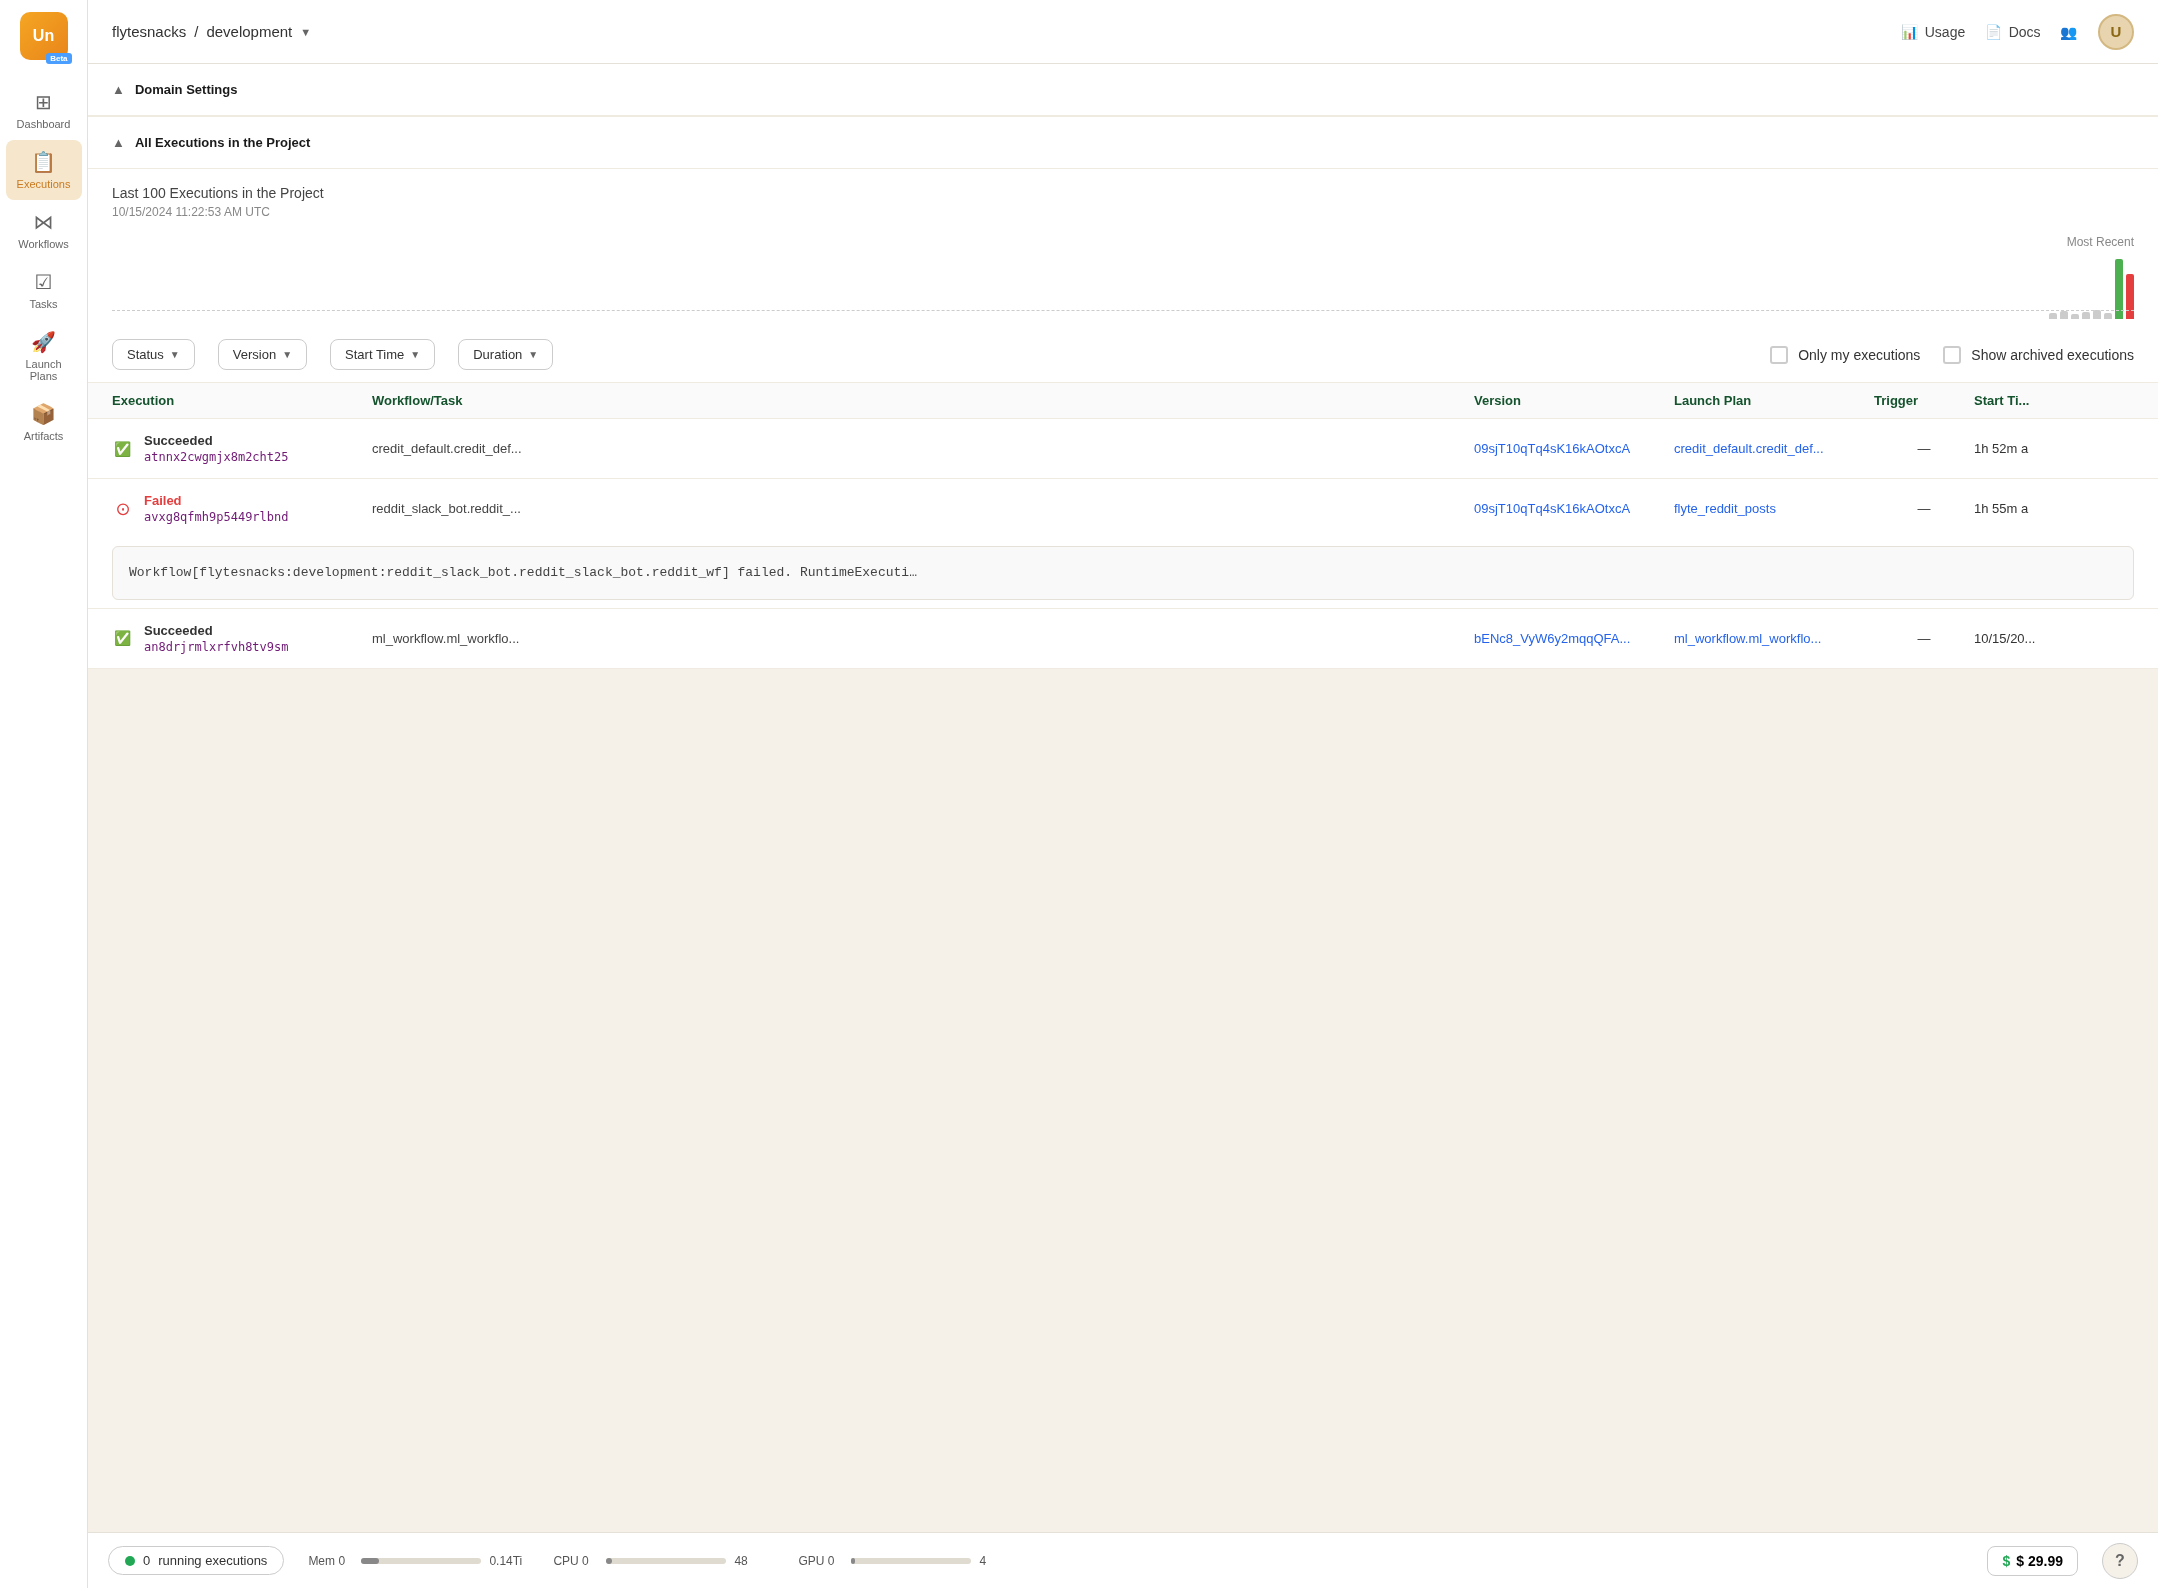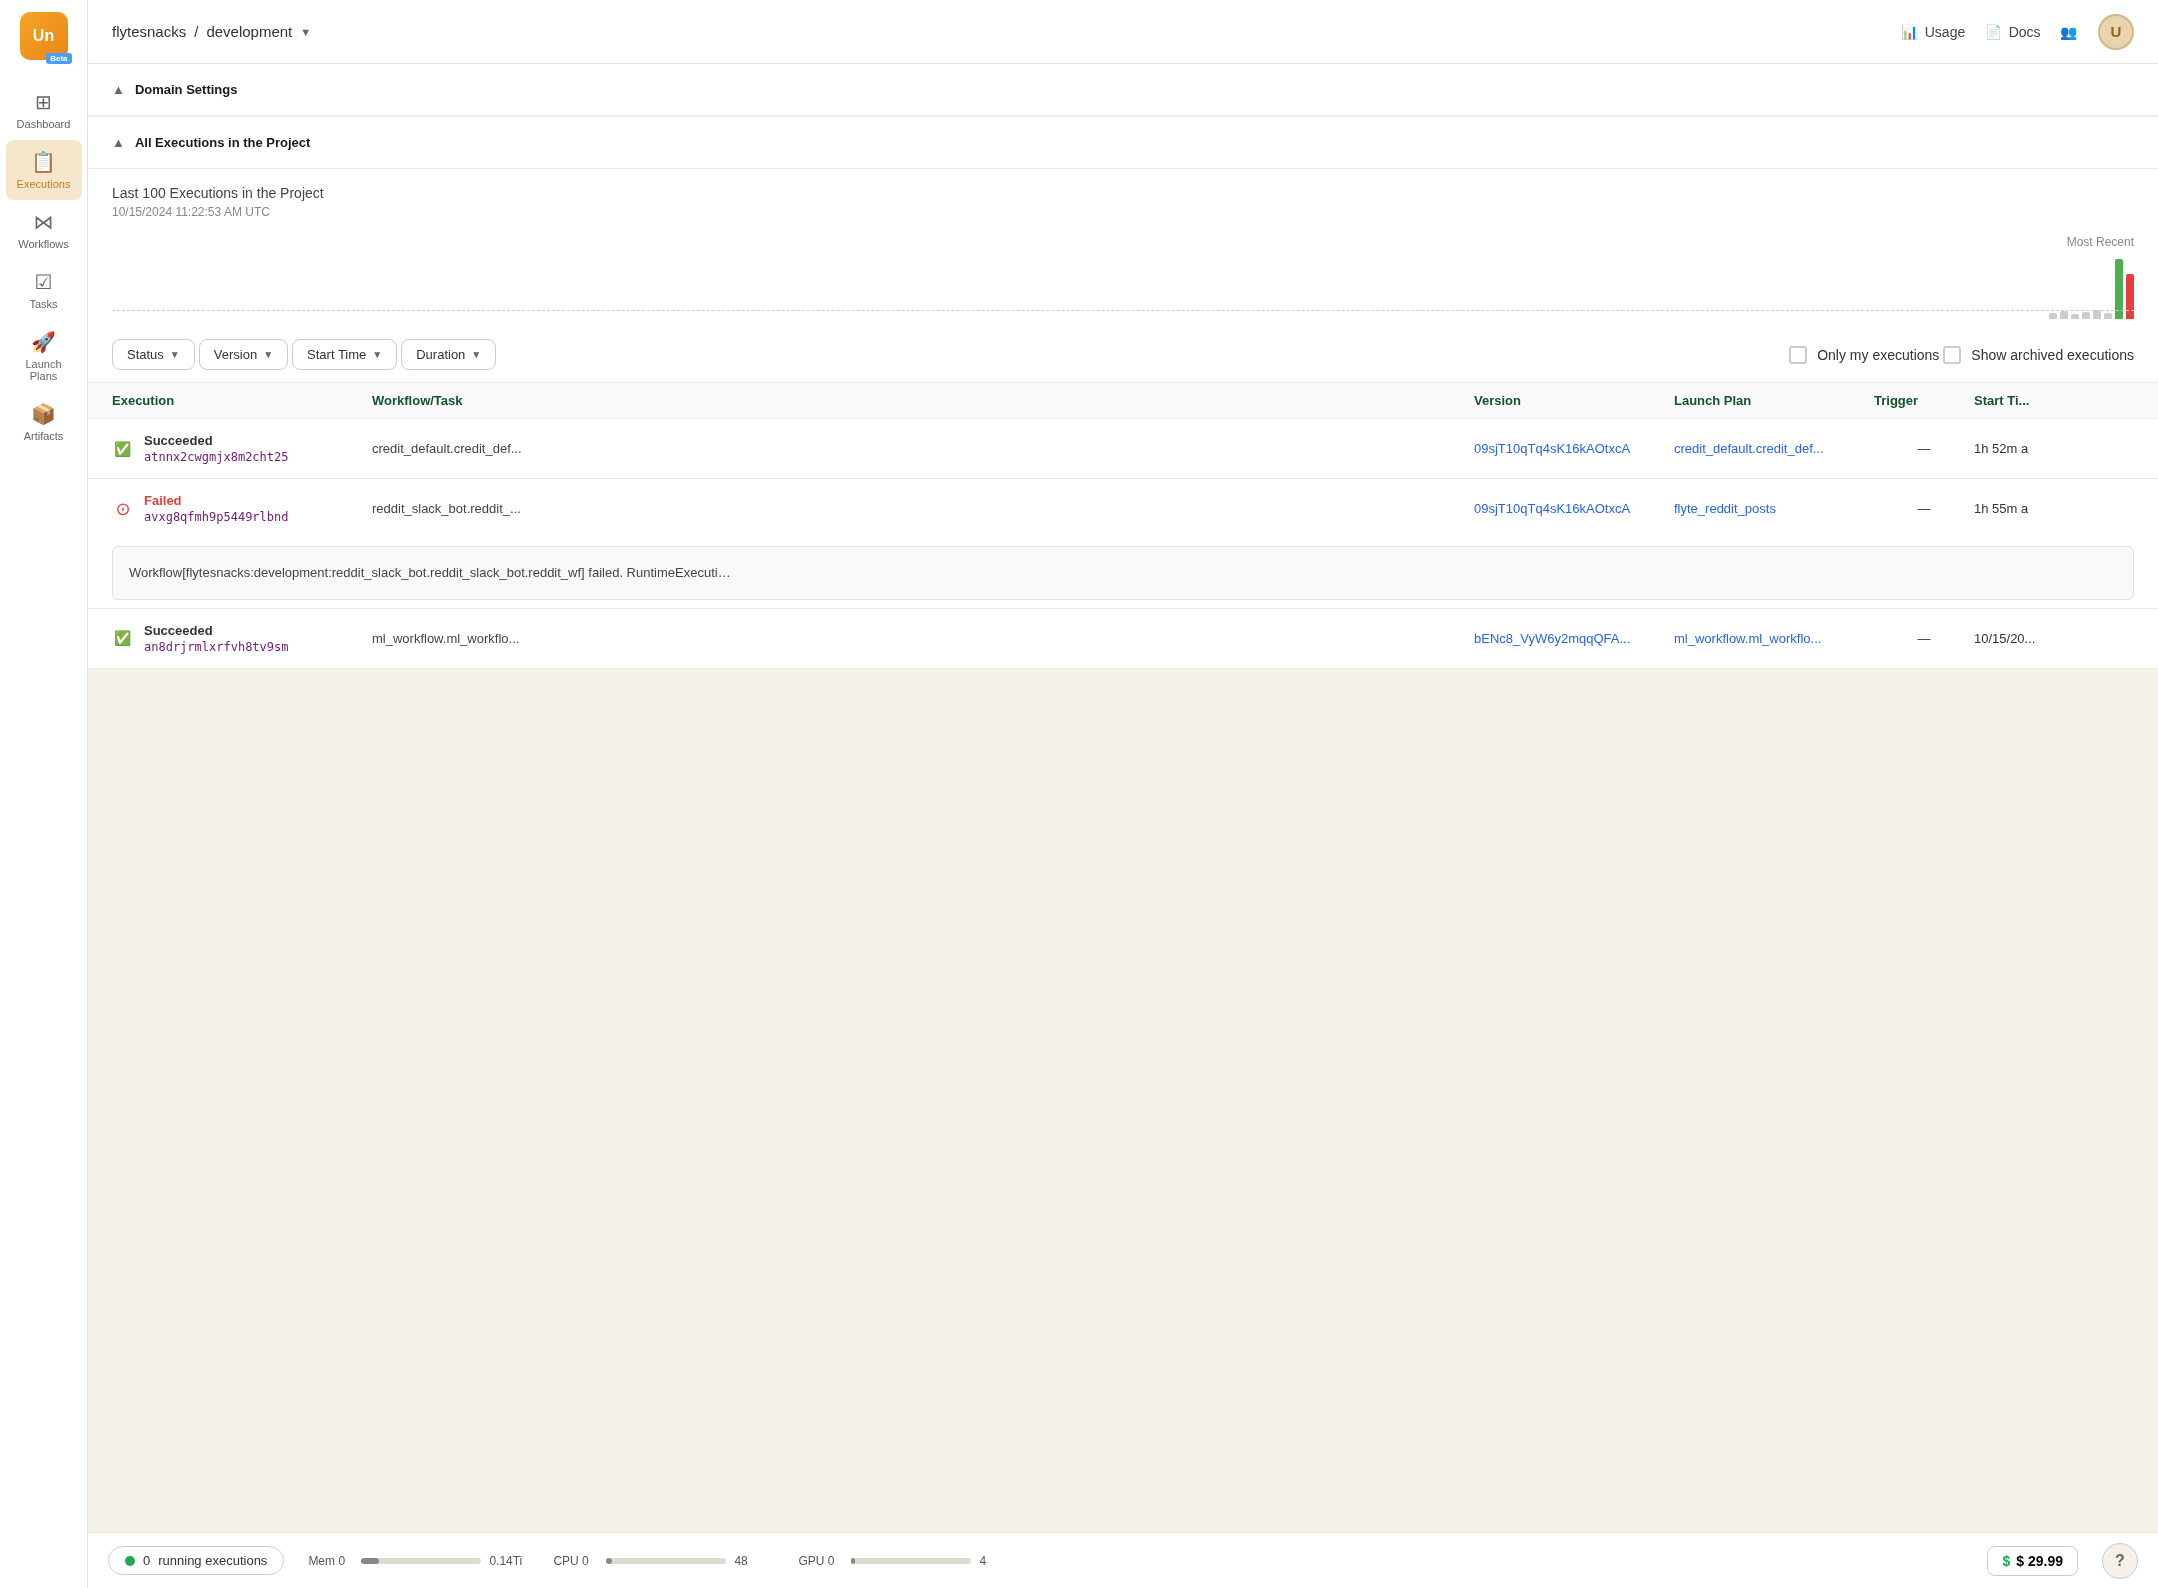--- a/index.html
+++ b/index.html
@@ -35,21 +35,21 @@
     .executions-meta-time { font-size: 12px; color: #888; }
 
     
     .chart-area { padding: 8px 24px; position: relative; height: 100px; display: flex; align-items: flex-end; }
     .chart-label { position: absolute; top: 8px; right: 24px; font-size: 12px; color: #888; }
     .chart-bars { display: flex; align-items: flex-end; gap: 3px; margin-left: auto; }
     .chart-bar { width: 8px; border-radius: 2px 2px 0 0; }
     .chart-baseline { position: absolute; bottom: 16px; left: 24px; right: 24px; border-bottom: 1px dashed #ccc; }
 
     
-    .filters-row { display: flex; align-items: center; gap: 4px; padding: 12px 24px; border-bottom: 1px solid #f0ebe0; }
+    .filters-row { display: flex; align-items: center; gap: 23px; padding: 12px 24px; border-bottom: 1px solid #f0ebe0; }
     .filter-btn { display: flex; align-items: center; gap: 6px; padding: 7px 14px; border: 1.5px solid #ccc; border-radius: 8px; background: #fff; font-size: 13px; cursor: pointer; color: #333; }
     .filter-btn .drop-arrow { font-size: 10px; color: #666; }
     .filter-spacer { flex: 1; }
     .checkbox-group { display: flex; align-items: center; gap: 10px; font-size: 14px; color: #333; cursor: pointer; }
     .checkbox-box { width: 18px; height: 18px; border: 2px solid #ccc; border-radius: 3px; background: #fff; flex-shrink: 0; }
 
     
     .table-header { display: grid; grid-template-columns: 260px 1fr 200px 200px 100px 160px; padding: 10px 24px; border-bottom: 1px solid #f0ebe0; background: #fafafa; }
     .table-col-header { font-size: 13px; font-weight: 600; color: #14532d; }
 
@@ -63,21 +63,21 @@
     .execution-info { display: flex; flex-direction: column; gap: 2px; }
     .execution-status { font-size: 13px; font-weight: 600; color: #333; }
     .execution-id { font-size: 12px; color: #701a75; font-family: monospace; }
     .workflow-name { font-size: 13px; color: #444; }
     .version-link { font-size: 13px; color: #2563eb; text-decoration: none; cursor: pointer; }
     .launch-plan-link { font-size: 13px; color: #2563eb; text-decoration: none; cursor: pointer; }
     .trigger-cell { font-size: 13px; color: #333; text-align: center; }
     .start-time-cell { font-size: 13px; color: #333; }
 
     
-    .error-message { background: #f9f9f9; border: 1px solid #e5e0d8; border-radius: 6px; margin: 8px 24px; padding: 16px; font-family: Liberation Sans, sans-serif; font-size: 13px; color: #444; line-height: 1.5; }
+    .error-message { background: #f9f9f9; border: 1px solid #e5e0d8; border-radius: 6px; margin: 8px 24px; padding: 16px; font-family: Liberation Mono, monospace; font-size: 13px; color: #444; line-height: 1.5; }
 
     
     .bottom-bar { position: fixed; bottom: 0; left: 88px; right: 0; height: 56px; background: #fff; border-top: 1px solid #e5e0d8; display: flex; align-items: center; padding: 0 20px; gap: 24px; z-index: 100; }
     .running-indicator { display: flex; align-items: center; gap: 8px; background: #fff; border: 1.5px solid #ccc; border-radius: 20px; padding: 6px 16px; font-size: 13px; color: #333; }
     .running-dot { width: 10px; height: 10px; border-radius: 50%; background: #22a855; }
     .resource-bar { display: flex; align-items: center; gap: 8px; font-size: 12px; color: #555; }
     .resource-label { font-weight: 500; min-width: 45px; }
     .progress-track { width: 120px; height: 6px; background: #e0dbd0; border-radius: 3px; position: relative; }
     .progress-fill { height: 100%; border-radius: 3px; background: #888; }
     .resource-value { min-width: 40px; font-size: 12px; }

